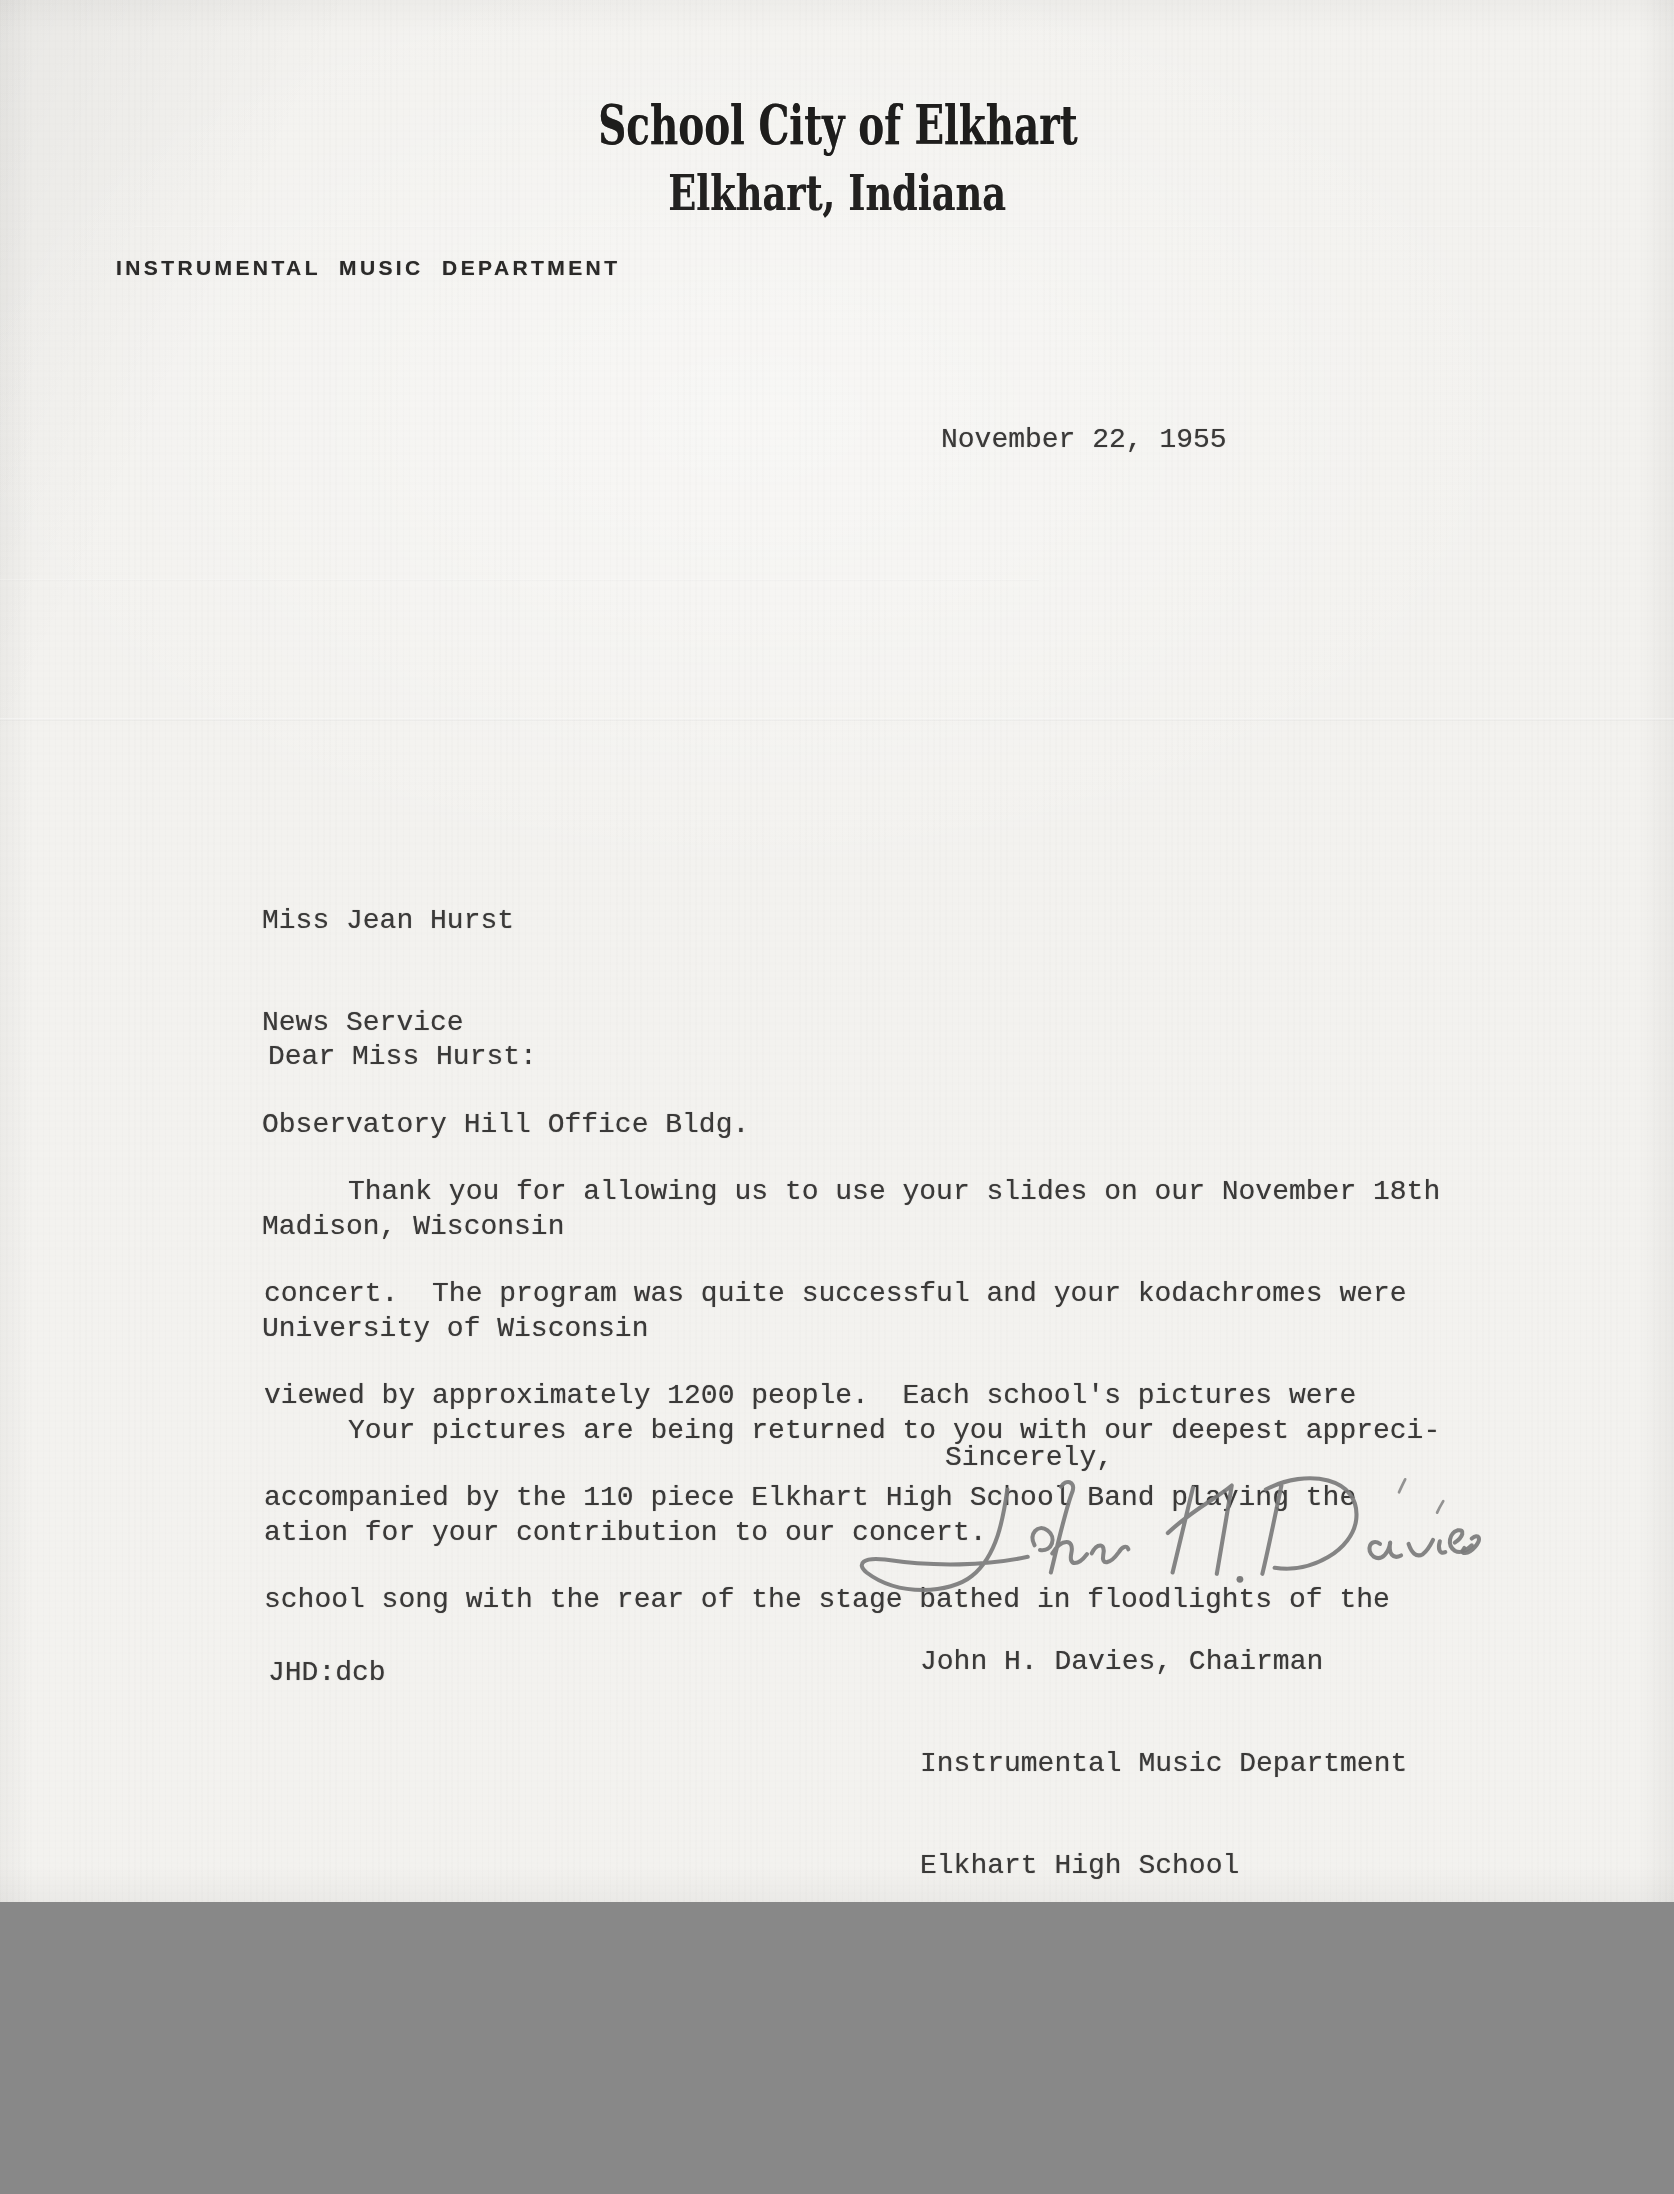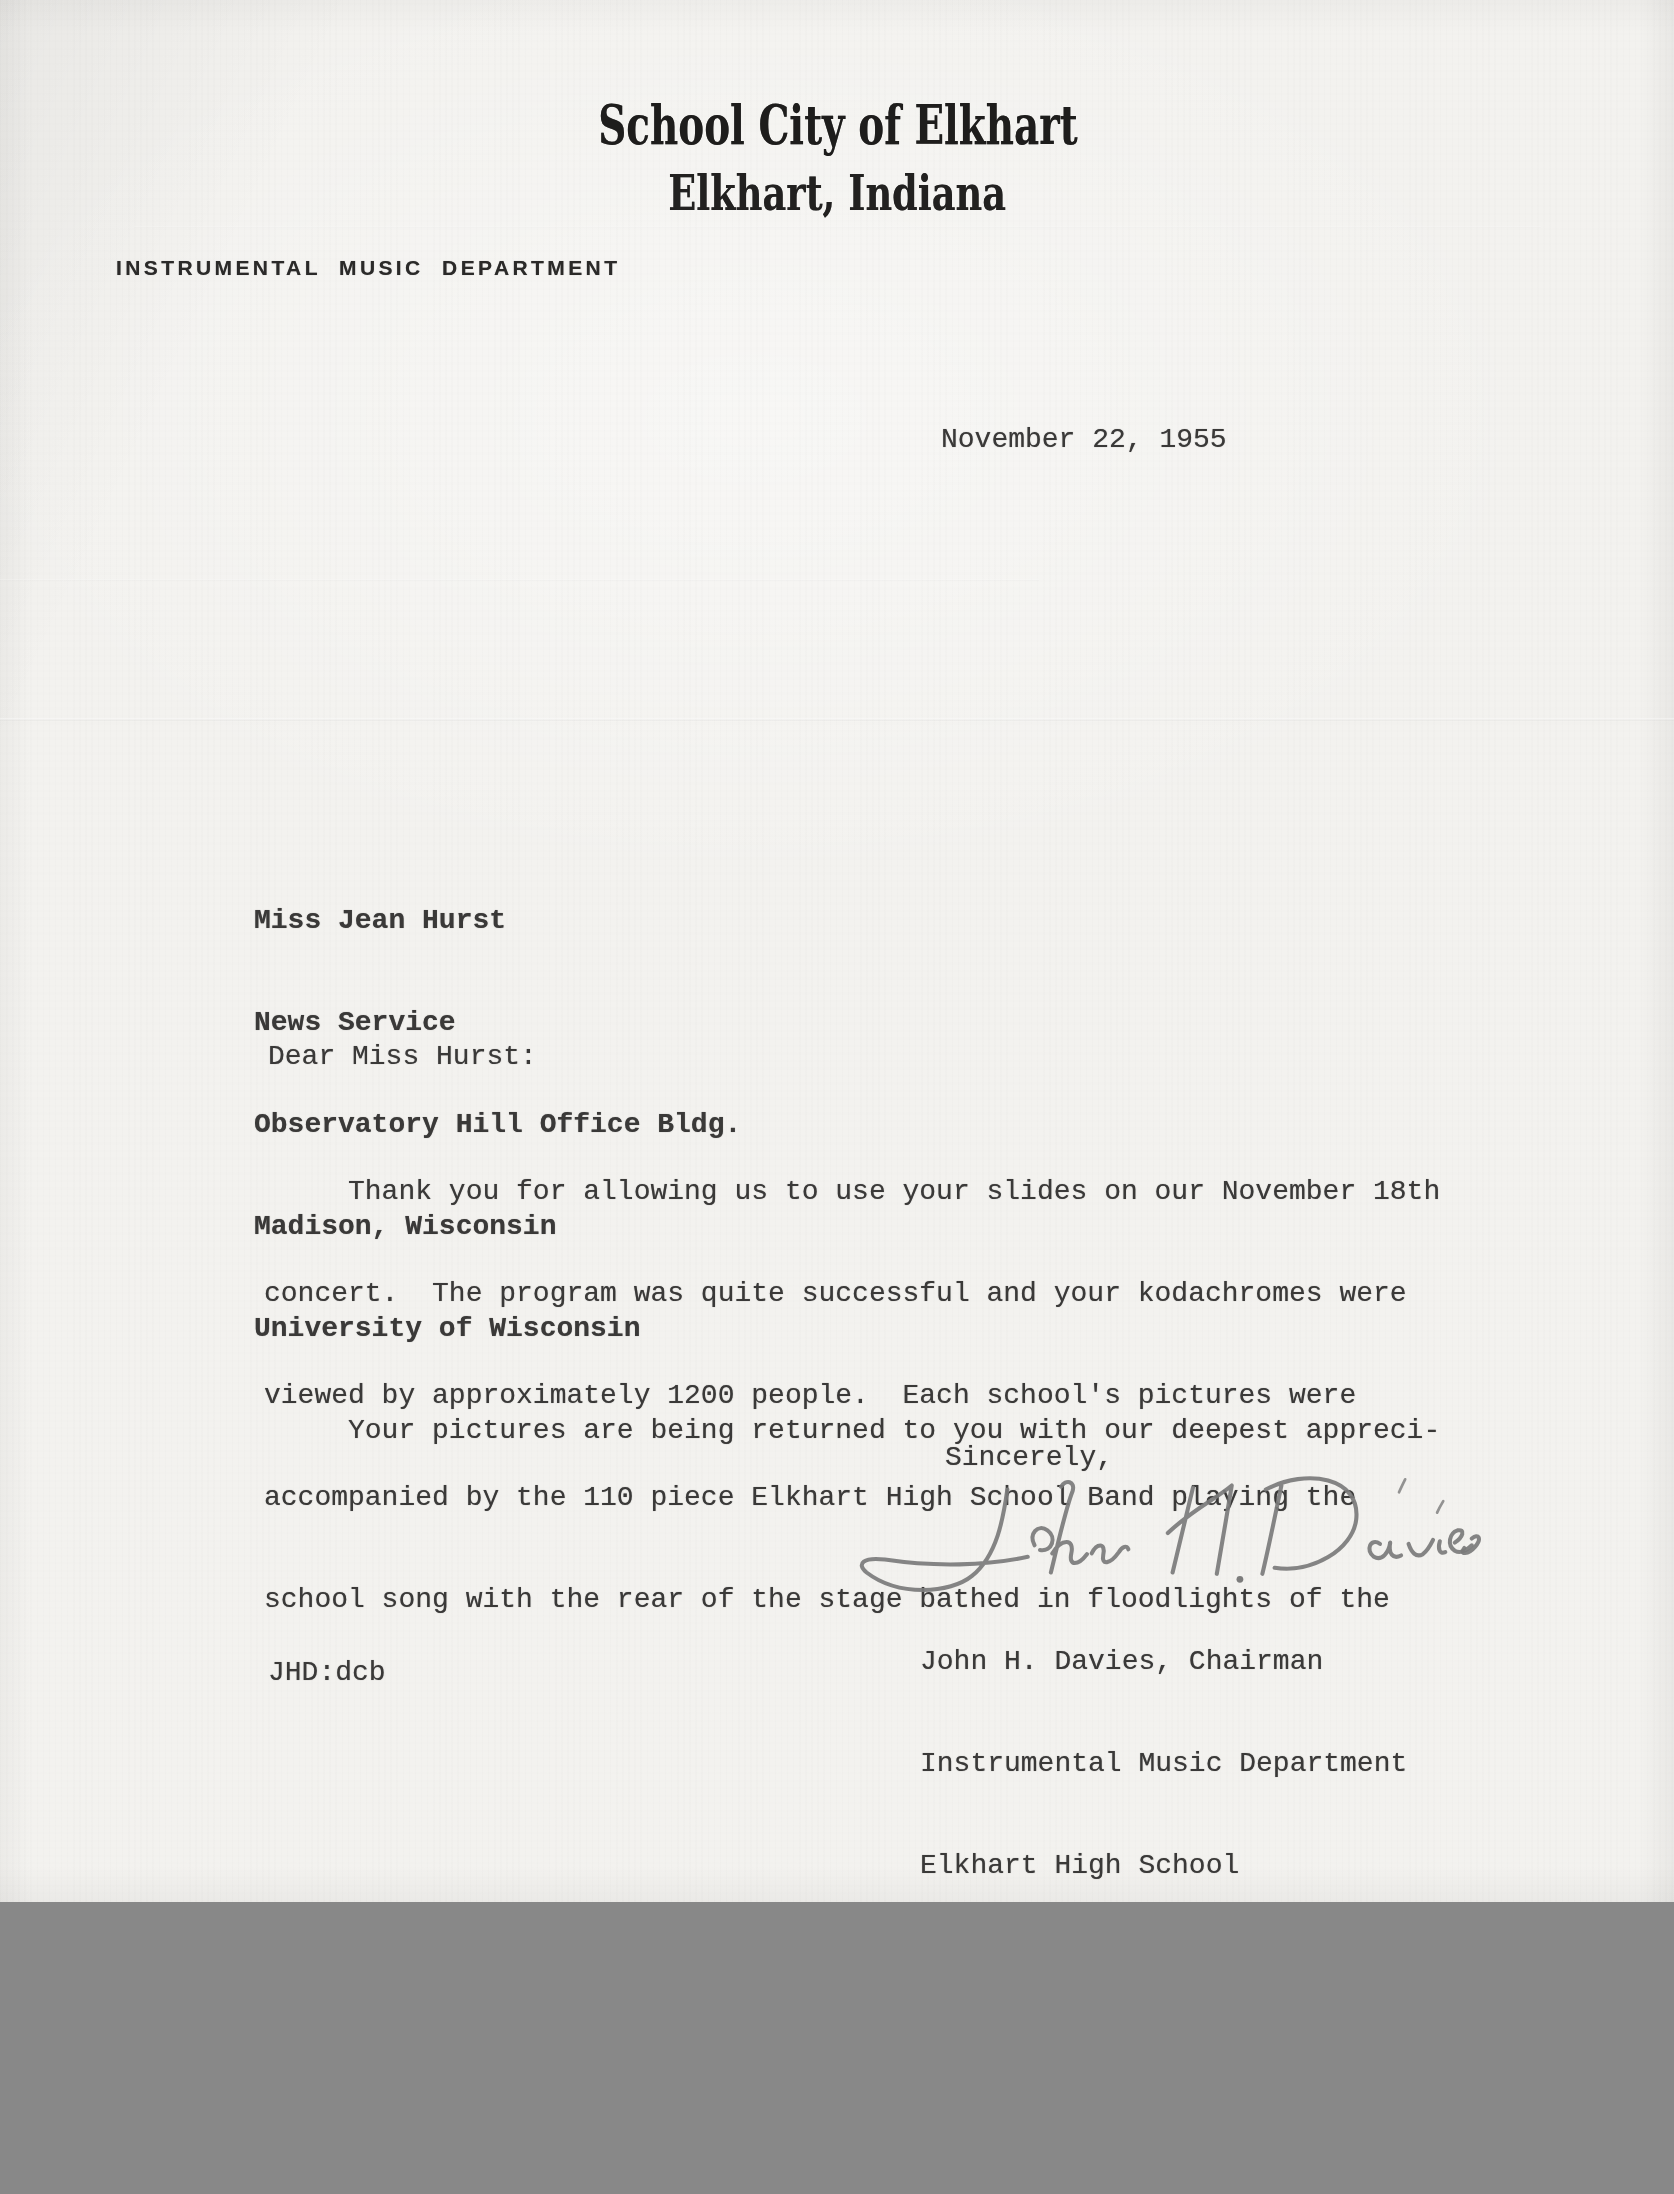--- a/index.html
+++ b/index.html
@@ -53,21 +53,21 @@
     font-size:21px;line-height:27px;letter-spacing:3.4px;color:#2b2a29;
     white-space:pre;text-shadow:0 0 0.7px rgba(30,30,30,.5);
   }
 
   .type{
     color:#3a3938;
     font-size:28px;line-height:34px;white-space:pre;
     text-shadow:0 0 0.9px rgba(45,45,45,.55);
   }
   .date-line{position:absolute;left:941px;top:423px;}
-  .recipient{position:absolute;left:254px;top:836px;font-weight:bold;}
+  .recipient{position:absolute;left:262px;top:836px;}
   .salutation{position:absolute;left:248px;top:1040px;margin-left:20px;}
   .para1{position:absolute;left:264px;top:1107px;}
   .para2{position:absolute;left:264px;top:1346px;}
   .closing{position:absolute;left:945px;top:1441px;}
   .signer-block{position:absolute;left:920px;top:1577px;}
   .typist-ref{position:absolute;left:268px;top:1656px;}
 
   .signature{position:absolute;left:836px;top:1467px;width:646px;height:143px;}
   .signature path{fill:none;stroke:#7b7b7b;stroke-width:6;stroke-linecap:round;stroke-linejoin:round;opacity:.92;}
   .signature .thin{stroke-width:4;opacity:.8;}
@@ -103,20 +103,21 @@
   <div class="type para1">
     <div>     Thank you for allowing us to use your slides on our November 18th</div>
     <div>concert.  The program was quite successful and your kodachromes were</div>
     <div>viewed by approximately 1200 people.  Each school's pictures were</div>
     <div>accompanied by the 110 piece Elkhart High School Band playing the</div>
     <div>school song with the rear of the stage bathed in floodlights of the</div>
   </div>
 
   <div class="type para2">
     <div>     Your pictures are being returned to you with our deepest appreci-</div>
+    <div>ation for your contribution to our concert.</div>
   </div>
 
   <div class="type closing">Sincerely,</div>
 
   <svg class="signature" viewBox="0 0 950 200" role="img" aria-label="John H. Davies">
 
     <path d="M 252 28 C 246 70, 237 125, 200 155 C 168 181, 92 186, 45 150 C 29 137, 41 127, 72 131 C 145 142, 222 140, 282 127"></path>
 
     <path d="M 292 110 C 283 93, 297 78, 311 88 C 325 98, 318 120, 300 117"></path>
 

